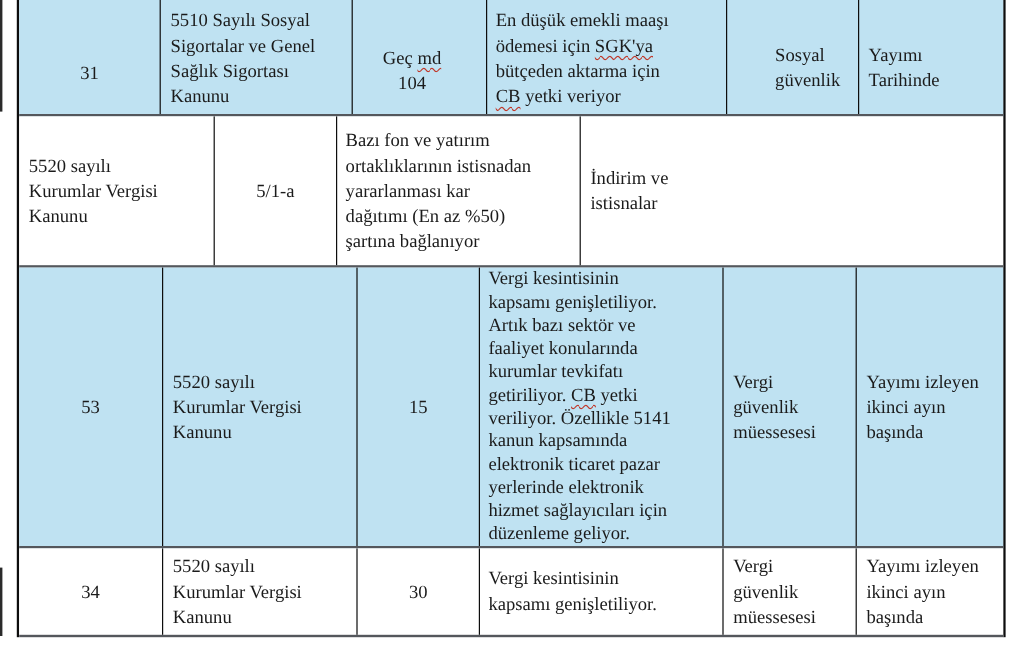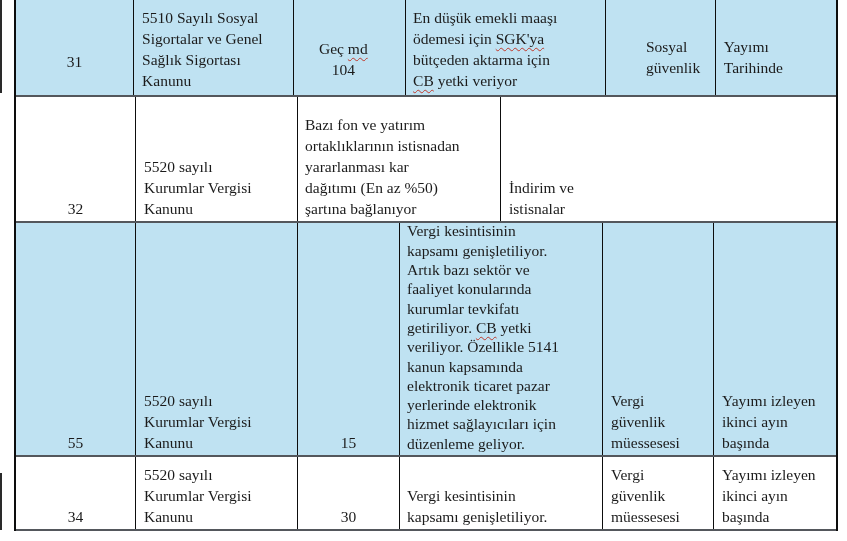--- a/index.html
+++ b/index.html
@@ -22,21 +22,21 @@
     border-right:2px solid var(--column-line);
   }
   .row{display:flex;border-bottom:2.5px solid var(--row-line);}
   .row.hl{background:var(--highlight-row-bg);}
   .row.plain{background:var(--plain-row-bg);}
   .r31{height:95px;}
   .r32{height:124px;}
   .r33{height:232px;}
   .r34{height:72px;}
   .cell{
-    box-sizing:border-box;display:flex;flex-direction:column;justify-content:flex-end;
+    box-sizing:border-box;display:flex;flex-direction:column;justify-content:center;
     padding:2px 4px 2px 8px;font-size:15.5px;line-height:21px;overflow:hidden;
   }
   .cell + .cell{border-left:1.5px solid var(--column-line);}
   .c1{width:119px;align-items:center;padding-left:2px;padding-right:2px;}
   .c2{width:162px;}
   .c3{width:102px;align-items:center;padding-left:2px;padding-right:2px;}
   .c4{width:203px;padding-right:3px;padding-left:7px;}
   .c5{width:111px;}
   .c6{width:123px;padding-right:2px;}
   .txt{white-space:pre-line;word-wrap:break-word;max-width:100%;}
@@ -94,44 +94,44 @@
       <div class="txt">Sosyal
 güvenlik</div>
     </div>
     <div class="cell c6">
       <div class="txt">Yayımı
 Tarihinde</div>
     </div>
   </div>
 
   <div class="row r32 plain">
-    <div class="cell c1">
-      <div class="txt center">32</div>
-    </div>
     <div class="cell c2">
       <div class="txt">5520 sayılı
 Kurumlar Vergisi
 Kanunu</div>
+    </div>
+    <div class="cell c3">
+      <div class="txt center">5/1-a</div>
     </div>
     <div class="cell c4">
       <div class="txt">Bazı fon ve yatırım
 ortaklıklarının istisnadan
 yararlanması kar
 dağıtımı (En az %50)
 şartına bağlanıyor</div>
     </div>
     <div class="cell c5">
       <div class="txt">İndirim ve
 istisnalar</div>
     </div>
   </div>
 
   <div class="row r33 hl">
     <div class="cell c1">
-      <div class="txt center">55</div>
+      <div class="txt center">53</div>
     </div>
     <div class="cell c2">
       <div class="txt">5520 sayılı
 Kurumlar Vergisi
 Kanunu</div>
     </div>
     <div class="cell c3">
       <div class="txt center">15</div>
     </div>
     <div class="cell c4">

